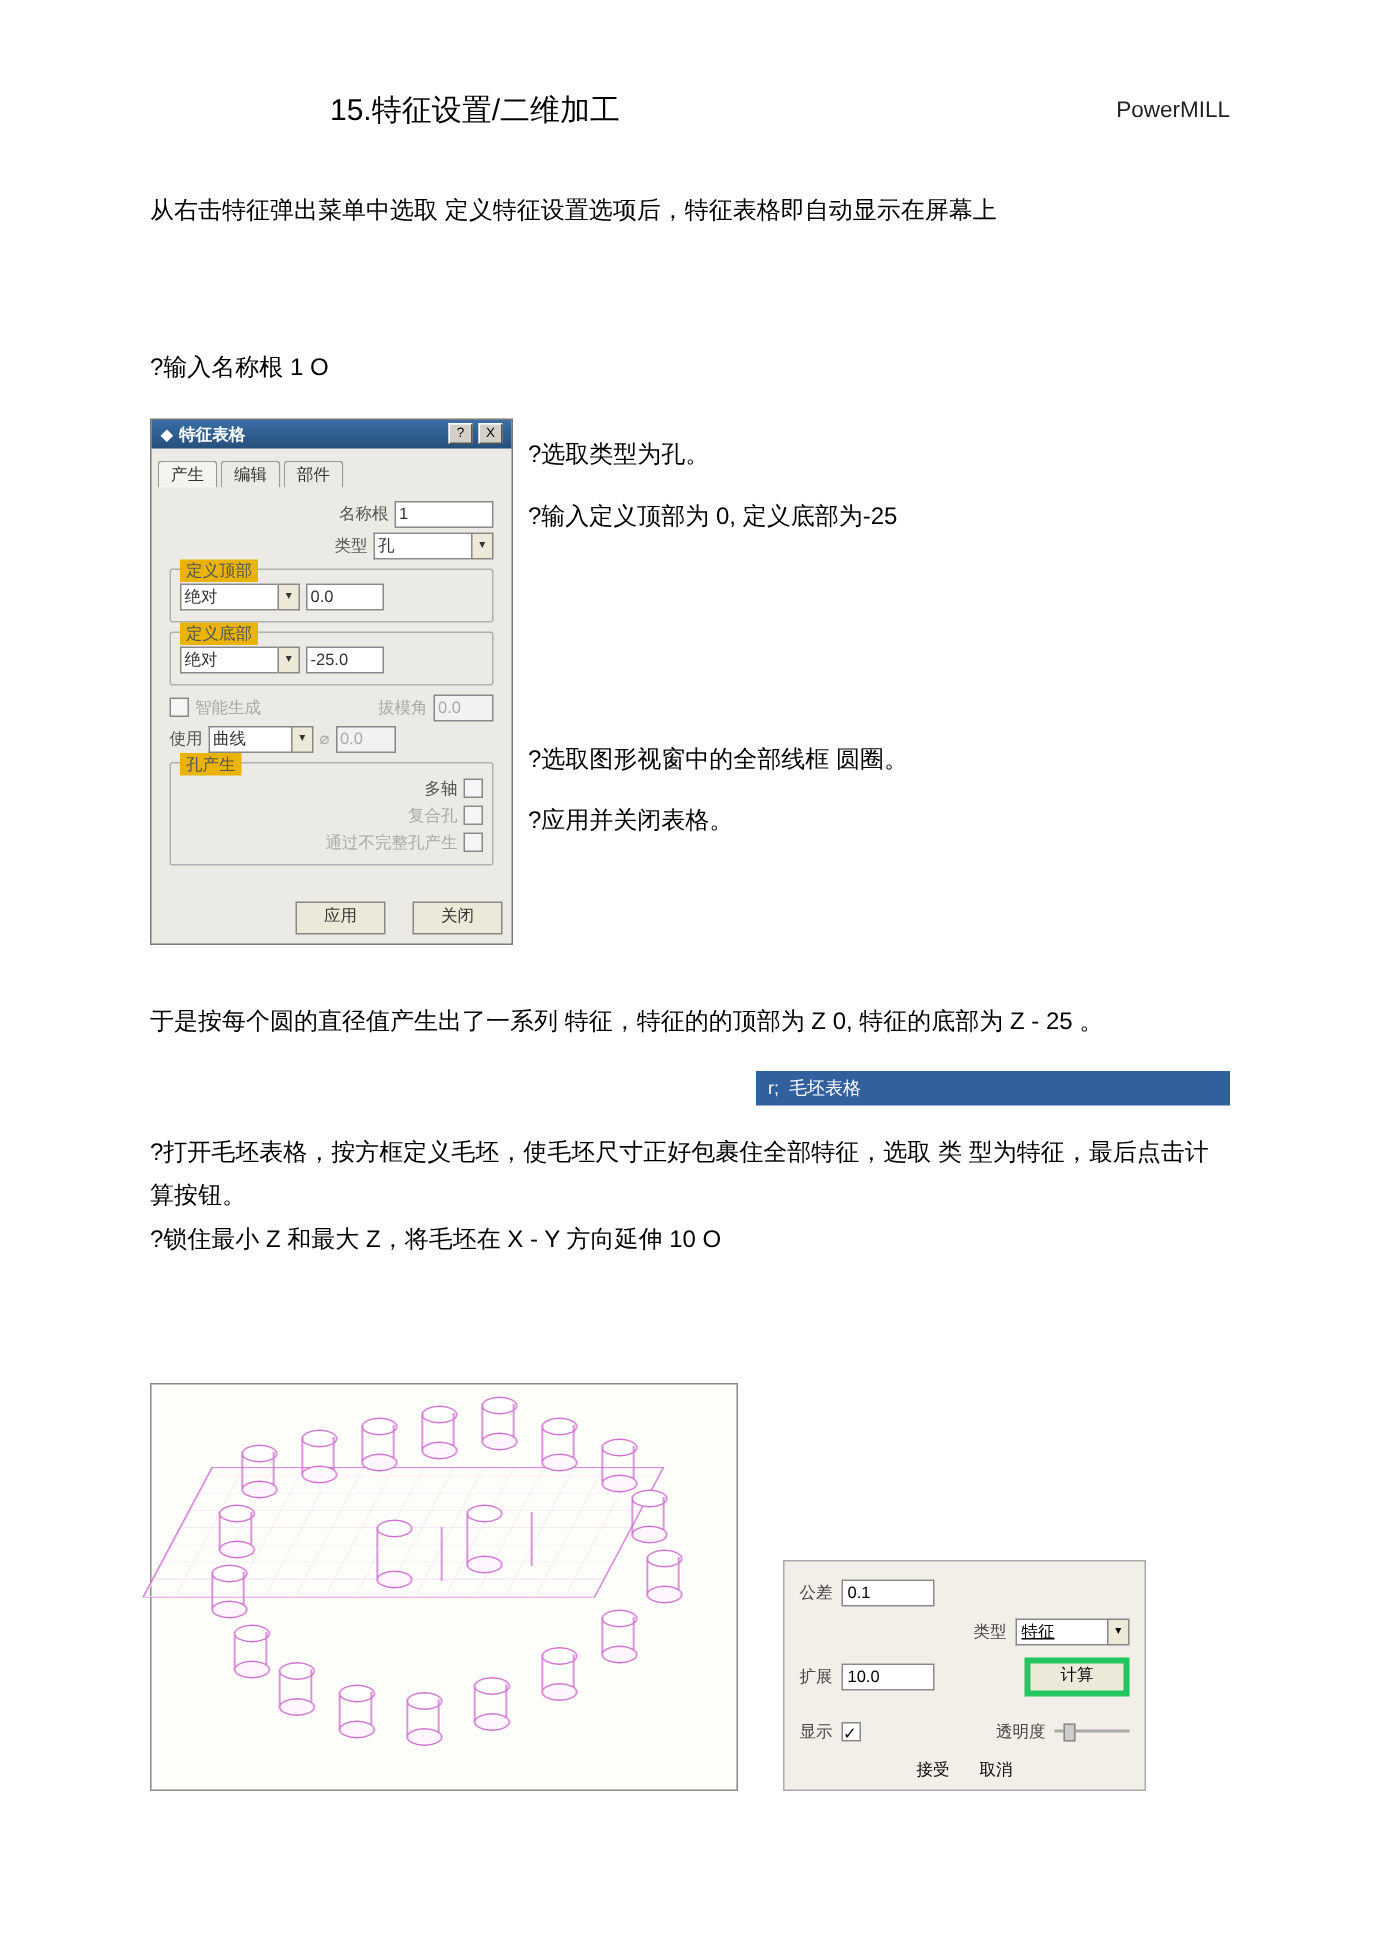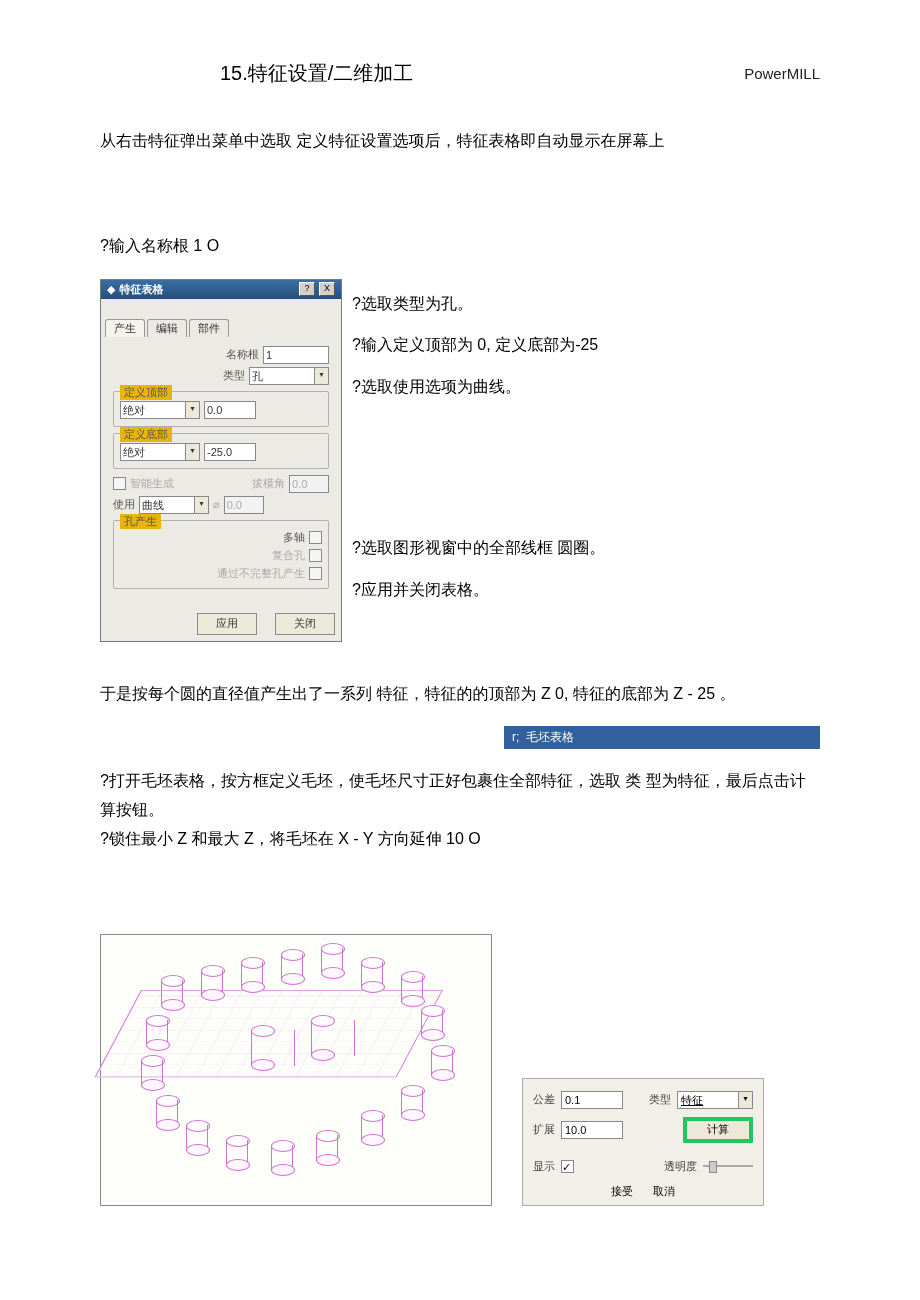--- a/index.html
+++ b/index.html
@@ -11,21 +11,21 @@
   .gap { height:40px; }
   .gap-sm { height:20px; }
 
   
   .feature-block { display:flex; gap:10px; }
   .feature-block .side-text { font-size:16px; line-height:2.6; padding-top:4px; }
   .dlg { width:240px; background:#eceae4; border:1px solid #7a7a7a; font-size:11px; color:#333; font-family:"SimSun",sans-serif; }
   .dlg-title { background:linear-gradient(#3a6ea5,#254f7b); color:#fff; padding:2px 6px; display:flex; align-items:center; gap:4px; }
   .dlg-title .t { flex:1; font-weight:bold; }
   .dlg-title .winbtn { width:14px; height:12px; background:#d4d0c8; border:1px solid #fff; border-right-color:#555; border-bottom-color:#555; font-size:9px; text-align:center; line-height:10px; color:#000; }
-  .tabs { display:flex; padding:20px 4px 0 4px; gap:2px; }
+  .tabs { display:flex; padding:8px 4px 0 4px; gap:2px; }
   .tab { background:#eceae4; border:1px solid #999; border-bottom:none; padding:1px 8px; border-radius:3px 3px 0 0; }
   .tab.active { background:#f5f3ed; }
   .panel { margin:0 6px 6px 6px; padding:6px; background:#eceae4; }
   .row { display:flex; align-items:center; gap:4px; margin:3px 0; }
   .row.right { justify-content:flex-end; }
   .lbl { font-size:11px; color:#555; }
   .field { height:16px; border:1px solid #888; background:#fff; font-size:11px; padding:0 2px; line-height:16px; }
   .select { display:flex; }
   .select .field { border-right:none; }
   .select .drop { width:13px; height:16px; border:1px solid #888; border-left:1px solid #888; background:#ece9d8; text-align:center; line-height:14px; font-size:8px; }
@@ -159,21 +159,20 @@
       </div>
       <div class="dlg-buttons">
         <div class="btn">应用</div>
         <div class="btn">关闭</div>
       </div>
     </div>
 
     <div class="side-text">
       <div>?选取类型为孔。</div>
       <div>?输入定义顶部为 0, 定义底部为-25</div>
-      <div>?选取使用选项为曲线。</div>
       <div style="height:120px"></div>
       <div>?选取图形视窗中的全部线框  圆圈。</div>
       <div>?应用并关闭表格。</div>
     </div>
   </div>
 
   <div class="gap-sm"></div>
   <div class="body-text">于是按每个圆的直径值产生出了一系列  特征，特征的的顶部为 Z  0, 特征的底部为 Z  - 25  。</div>
 
   <div class="bluebar">
@@ -245,21 +244,21 @@
         </div>
       <div class="hole" style="left:150px; top:90px;width:44px;height:46px">
           <div class="cyl"></div>
         </div>
       <div class="hole" style="left:210px; top:80px;width:44px;height:46px">
           <div class="cyl"></div>
         </div>
     </div>
 
     <div class="cfg-panel">
-      <div style="display:flex; ">
+      <div style="display:flex; flex-direction:column;">
         <div class="cfg-row" style="flex:1; justify-content:flex-start">
           <span class="l">公差</span>
           <span class="f">0.1</span>
         </div>
         <div class="cfg-row" style="flex:1">
           <span class="l">类型</span>
           <span class="sel">
               <span class="f">特征</span>
               <span class="d">▾</span>
             </span>

